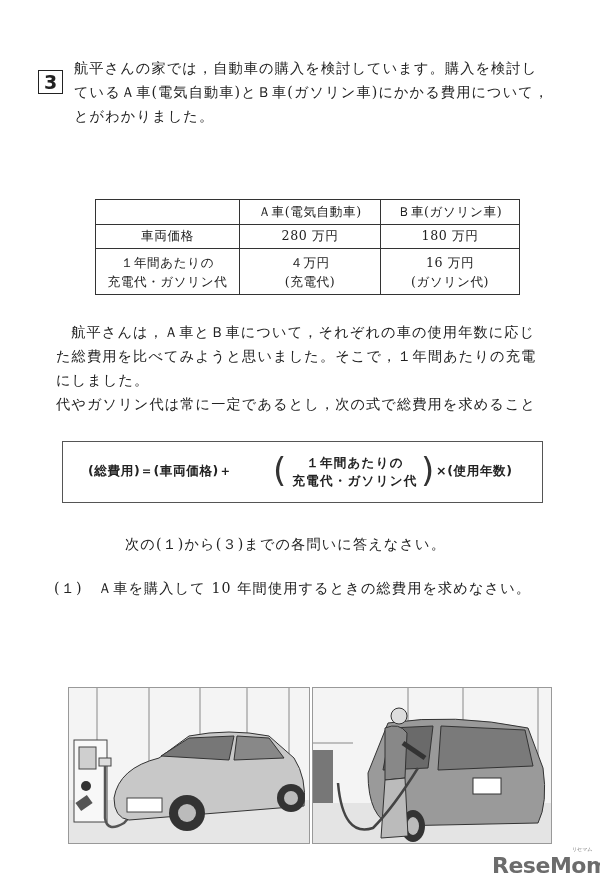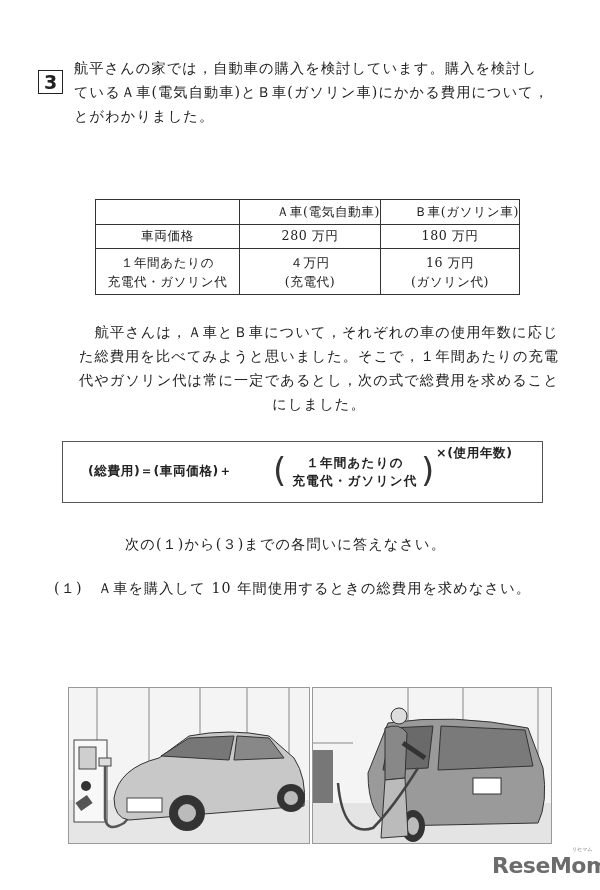--- a/index.html
+++ b/index.html
@@ -14,38 +14,38 @@
   .para { position:absolute; font-size:14.2px; line-height:24px; letter-spacing:1.1px; }
   .intro { left:74px; top:56px; width:490px; }
   .intro .line { white-space:nowrap; }
 
   table.costs { position:absolute; left:95px; top:199px; border-collapse:collapse;
                 font-size:12.6px; letter-spacing:0.6px; }
   table.costs td { border:1px solid #333; text-align:center; padding:0; }
   table.costs .c0 { width:143px; }
   table.costs .c1 { width:140px; }
   table.costs .c2 { width:138px;margin-left:32px; }
-  table.costs tr.r0 td { height:24px;text-align:right; }
+  table.costs tr.r0 td { height:24px; }
   table.costs tr.r1 td { height:23px; }
   table.costs tr.r2 td { height:45px; line-height:19px; }
 
-  .p2 { left:64px; top:320px; width:510px;text-align:center; }
+  .p2 { left:56px; top:320px; width:510px; }
   .p2 .line { white-space:nowrap; }
 
   .formula-box { position:absolute; left:62px; top:441px; width:481px; height:62px;
                  border:1.6px solid #555; box-sizing:border-box;
                  font-family:"DejaVu Sans","Liberation Sans",sans-serif; font-weight:bold;
                  font-size:12.6px; color:#222; }
   .f-left { position:absolute; left:25px; top:21px; white-space:nowrap; letter-spacing:0.6px;text-align:right; }
   .f-paren-l, .f-paren-r { position:absolute; top:6px; font-size:34px; font-weight:normal; line-height:44px; color:#333; }
   .f-paren-l { left:210px; }
   .f-paren-r { left:358px; }
   .f-frac { position:absolute; left:222px; top:12px; width:140px; text-align:center;
             line-height:18px; letter-spacing:1.2px; }
-  .f-right { position:absolute; left:373px; top:3px; white-space:nowrap; letter-spacing:0.6px; }
+  .f-right { position:absolute; left:373px; top:21px; white-space:nowrap; letter-spacing:0.6px; }
 
   .instr { left:78px; top:532px; white-space:nowrap;margin-left:47px; }
   .q1 { left:54px; top:576px; white-space:nowrap; }
 
   .illus { position:absolute; top:687px; height:155px; border:1px solid #999; background:#f2f2f2; overflow:hidden; }
   .illus-a { left:68px; width:240px; }
   .illus-b { left:312px; width:238px; }
   .illus svg { display:block; }
 
   .watermark { position:absolute; left:492px; top:853px; font-family:"DejaVu Sans","Liberation Sans",sans-serif;
@@ -91,22 +91,22 @@
         <div>16 万円</div>
         <div>(ガソリン代)</div>
       </td>
     </tr>
   </tbody>
     </table>
 
   <div class="para p2">
     <div class="line">　航平さんは，Ａ車とＢ車について，それぞれの車の使用年数に応じ</div>
     <div class="line">た総費用を比べてみようと思いました。そこで，１年間あたりの充電</div>
+    <div class="line">にしました。</div>
     <div class="line">代やガソリン代は常に一定であるとし，次の式で総費用を求めること</div>
-    <div class="line">にしました。</div>
   </div>
 
   <div class="formula-box">
     <span class="f-left">(総費用)＝(車両価格)＋</span>
     <span class="f-paren-l">(</span>
     <div class="f-frac">
       <div>１年間あたりの</div>
       <div>充電代・ガソリン代</div>
     </div>
     <span class="f-paren-r">)</span>

